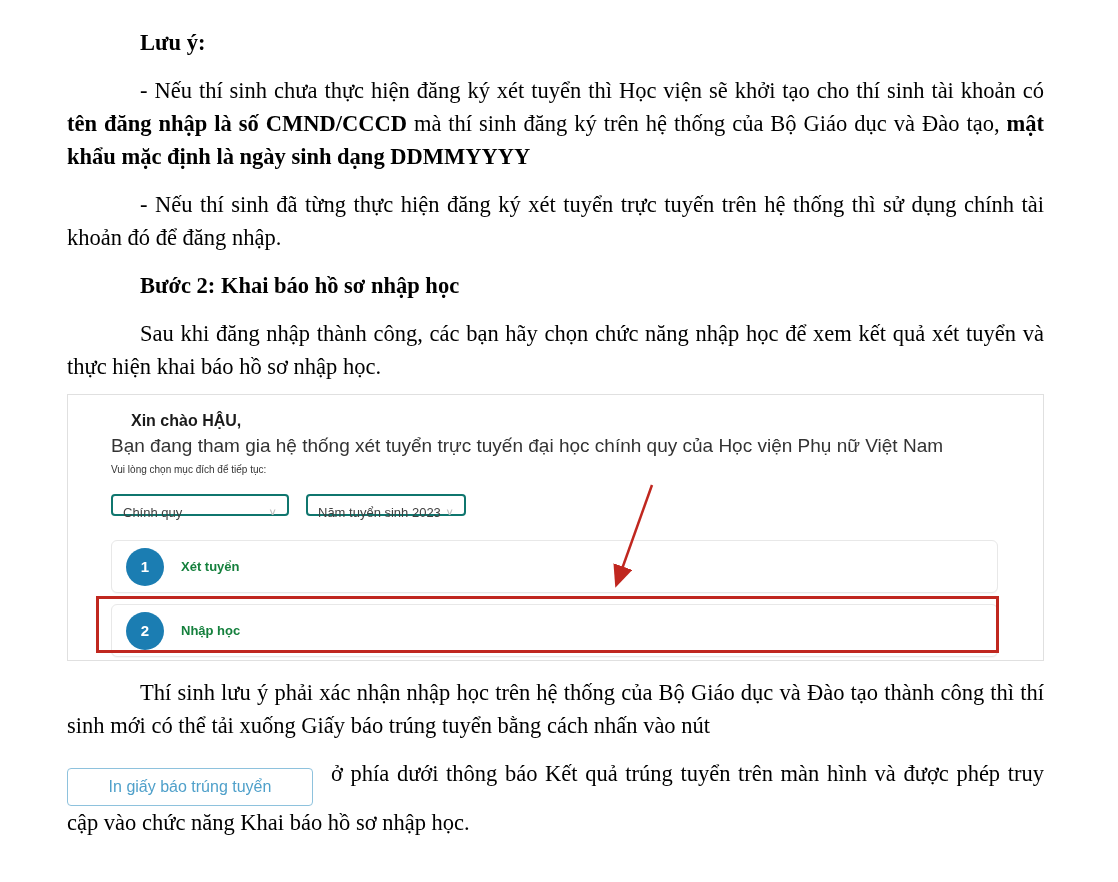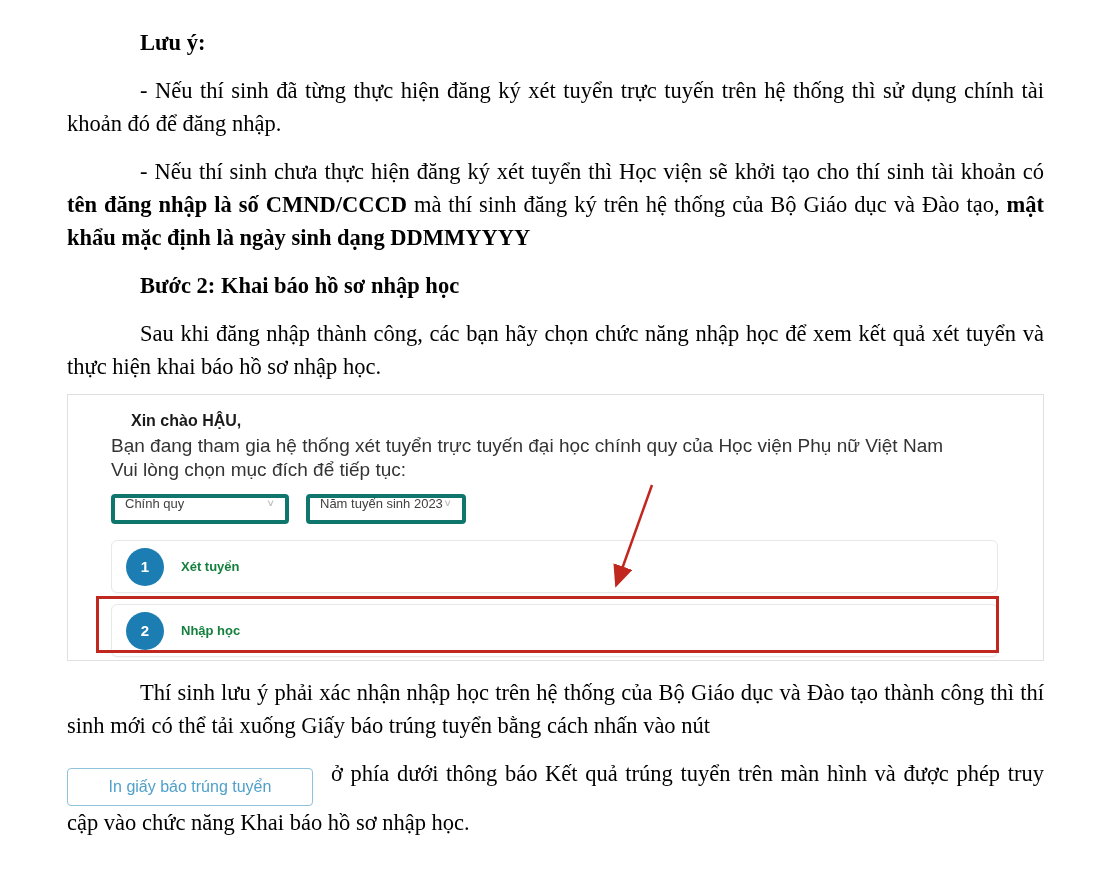--- a/index.html
+++ b/index.html
@@ -38,27 +38,27 @@
     background:#ffffff;
     font-family:"Liberation Sans", sans-serif;
     color:#262626;
     text-align:left;
   }
   .fig-greeting {
     position:absolute; left:43px; top:9px;
     font-size:16px; font-weight:bold; color:#1a1a1a;margin-left:20px;
   }
   .fig-line1 { position:absolute; left:43px; top:34px; font-size:19px; color:#333; }
-  .fig-line2 { position:absolute; left:43px; top:58px; font-size:19px; color:#333; }
+  .fig-line2 { position:absolute; left:43px; top:58px; font-size:10px; color:#333; }
   .dropdown {
-    position:absolute; top:99px; height:30px;
-    border:4px solid #0f766e; border-radius:4px;
+    position:absolute; top:99px; height:22px;
+    border:2px solid #0f766e; border-radius:4px;
     background:#fff;
     font-size:13px; color:#404040;
-    display:flex; align-items:flex-end;
+    display:flex; align-items:flex-start;
     padding:0 10px;
     justify-content:space-between;
   }
   .dd1 { left:43px; width:178px; }
   .dd2 { left:238px; width:160px; }
   .chev { color:#c0c0c0; font-size:12px; transform:scaleY(0.8); }
   .card {
     position:absolute; left:43px; width:887px; height:53px;
     border:1px solid #e8e8e8; border-radius:6px;
     background:#fff;
@@ -103,23 +103,23 @@
   }
 </style>
 </head>
 <body>
 
 <div class="page">
   <div class="doc">
 
     <h1 class="note">Lưu ý:</h1>
 
+    <p class="indent"><span>- Nếu thí sinh chưa thực hiện đăng ký xét tuyển thì Học viện sẽ khởi tạo cho thí sinh tài khoản có </span><span class="b">tên đăng nhập là số CMND/CCCD</span><span> mà thí sinh đăng ký trên hệ thống của Bộ Giáo dục và Đào tạo, </span><span class="b">mật khẩu mặc định là ngày sinh dạng DDMMYYYY</span></p>
+
     <p class="indent">- Nếu thí sinh đã từng thực hiện đăng ký xét tuyển trực tuyến trên hệ thống thì sử dụng chính tài khoản đó để đăng nhập.</p>
-
-    <p class="indent"><span>- Nếu thí sinh chưa thực hiện đăng ký xét tuyển thì Học viện sẽ khởi tạo cho thí sinh tài khoản có </span><span class="b">tên đăng nhập là số CMND/CCCD</span><span> mà thí sinh đăng ký trên hệ thống của Bộ Giáo dục và Đào tạo, </span><span class="b">mật khẩu mặc định là ngày sinh dạng DDMMYYYY</span></p>
 
     <h2 class="step">Bước 2: Khai báo hồ sơ nhập học</h2>
 
     <p class="indent">Sau khi đăng nhập thành công, các bạn hãy chọn chức năng nhập học để xem kết quả xét tuyển và thực hiện khai báo hồ sơ nhập học.</p>
 
     <div class="figure">
       <div class="fig-greeting">Xin chào HẬU,</div>
       <div class="fig-line1">Bạn đang tham gia hệ thống xét tuyển trực tuyến đại học chính quy của Học viện Phụ nữ Việt Nam</div>
       <div class="fig-line2">Vui lòng chọn mục đích để tiếp tục:</div>
 

